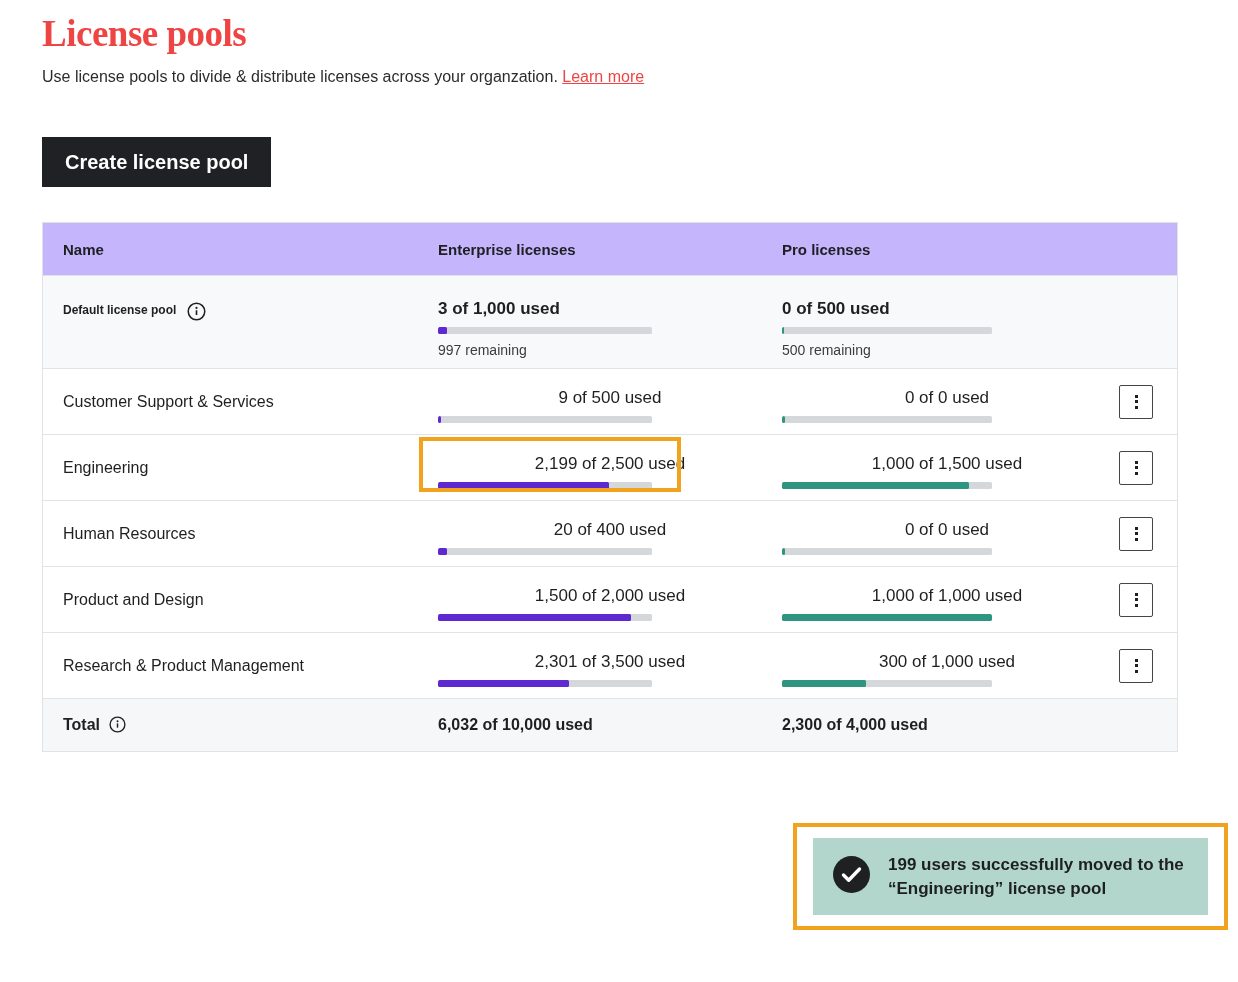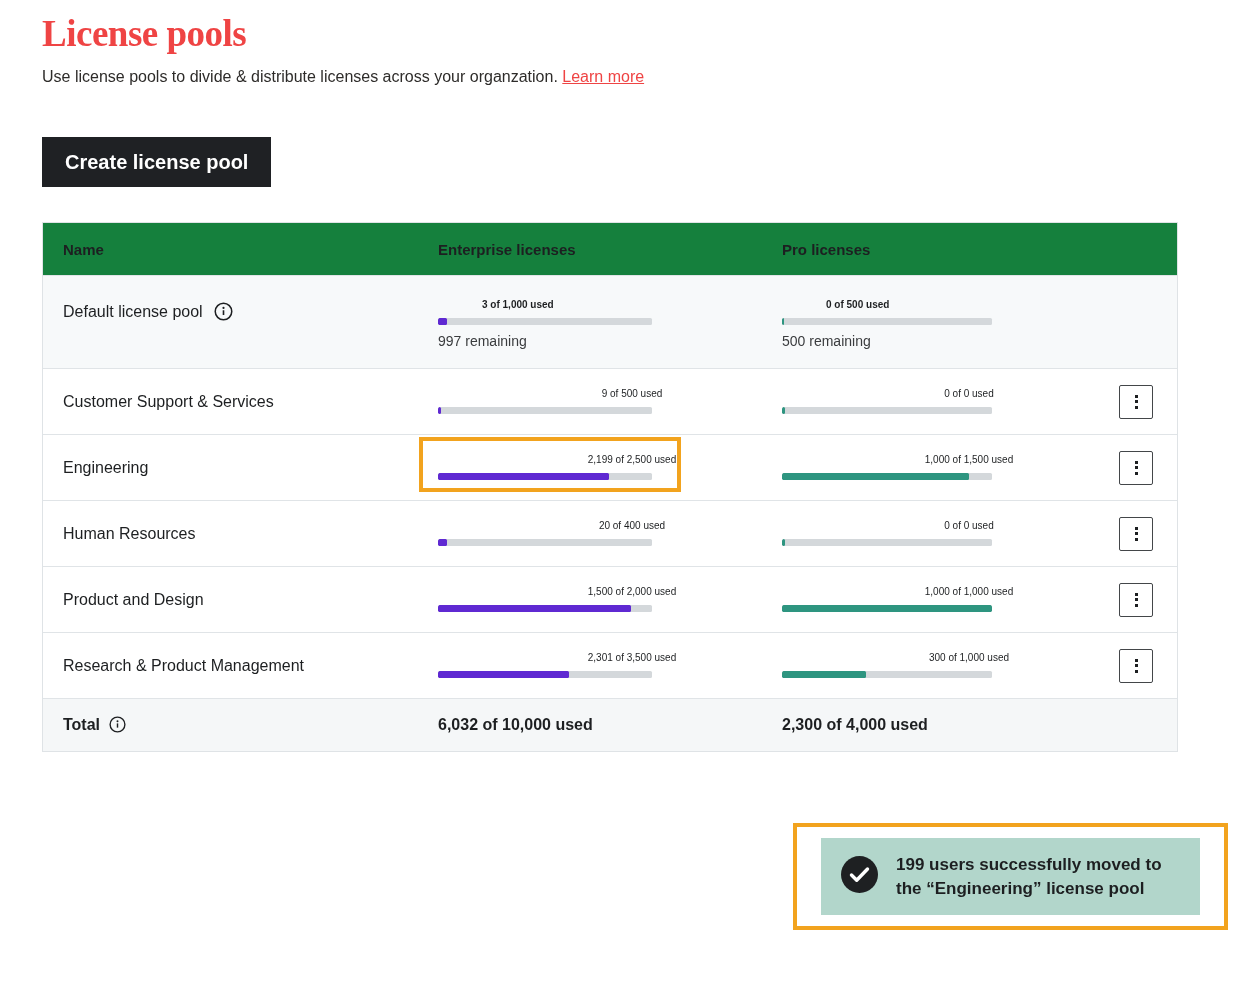--- a/index.html
+++ b/index.html
@@ -17,32 +17,32 @@
   
   .table { margin-top:35px; width:1136px; border:1px solid #dfe3e6; }
   .row { display:flex; }
   .row + .row { border-top:1px solid #e0e4e7; }
   .cell { flex-shrink:0; }
   .cell.name { width:395px; padding-left:20px; }
   .cell.ent  { width:344px; }
   .cell.pro  { width:330px; }
   .cell.actions { flex:1; display:flex; justify-content:flex-end; align-items:center; padding-right:24px; }
 
-  .thead { height:52px; background:#15803d; align-items:center; font-size:15px; font-weight:bold; }
+  .thead { height:52px; background:#c4b5fd; align-items:center; font-size:15px; font-weight:bold; }
 
   .row.default { height:93px; background:#f7f9fa; }
-  .row.default .cell.name { padding-top:27px; display:flex; align-items:flex-start; gap:11px; font-size:16px; font-weight:normal; }
+  .row.default .cell.name { padding-top:27px; display:flex; align-items:flex-start; gap:11px; font-size:12px; font-weight:bold; }
   .row.default .cell.ent, .row.default .cell.pro { padding-top:23px; }
   .row.default .usage-label { font-weight:bold; }
 
   .row.mid { height:66px; }
   .row.mid .cell.name { display:flex; align-items:center; font-size:16px; }
   .row.mid .cell.ent, .row.mid .cell.pro { padding-top:19px;text-align:center; }
 
-  .usage-label { font-size:10px; margin-bottom:8px;margin-left:44px; }
+  .usage-label { font-size:17px; margin-bottom:8px; }
   .track { width:214px; height:7px; background:#d4d8db; border-radius:1.5px; overflow:hidden; }
   .cell.pro .track { width:210px; }
   .fill { height:100%; border-radius:1.5px; }
   .cell.ent .fill { background:#5f29d2; }
   .cell.pro .fill { background:#2e9580; }
   .remaining { margin-top:8px; font-size:14px; color:#3a3c3e; }
 
   .row.total { height:53px; background:#f5f7f8; align-items:center; font-size:16px; font-weight:bold; }
   .row.total .cell.name { display:flex; align-items:center; gap:9px; }
 
@@ -50,21 +50,21 @@
 
   .kebab { width:34px; height:34px; background:#ffffff; border:1px solid #434649; border-radius:2px;
     display:flex; align-items:center; justify-content:center; cursor:pointer; }
   .kebab-dots { display:block; }
   .kebab-dots span { display:block; width:3px; height:3px; background:#1d1f21; margin:2.5px auto; }
 
   
   .hl-eng { position:absolute; left:419px; top:437px; width:262px; height:55px;
     border:4px solid #f2a31e; pointer-events:none; }
   .hl-toast { position:absolute; left:793px; top:823px; width:435px; height:107px;
-    border:4px solid #f2a31e; background:#ffffff; padding:11px 24px; }
+    border:4px solid #f2a31e; background:#ffffff; padding:11px 16px; }
 
   .toast { width:100%; height:100%; background:#b2d6cb; display:flex; align-items:center; gap:18px; padding:0 20px; }
   .toast-msg { font-size:17px; font-weight:bold; color:#1d1f21; line-height:1.38; width:302px; }
   .check-circle { flex-shrink:0; }
 </style>
 </head>
 <body>
 
 <div class="content">
 

